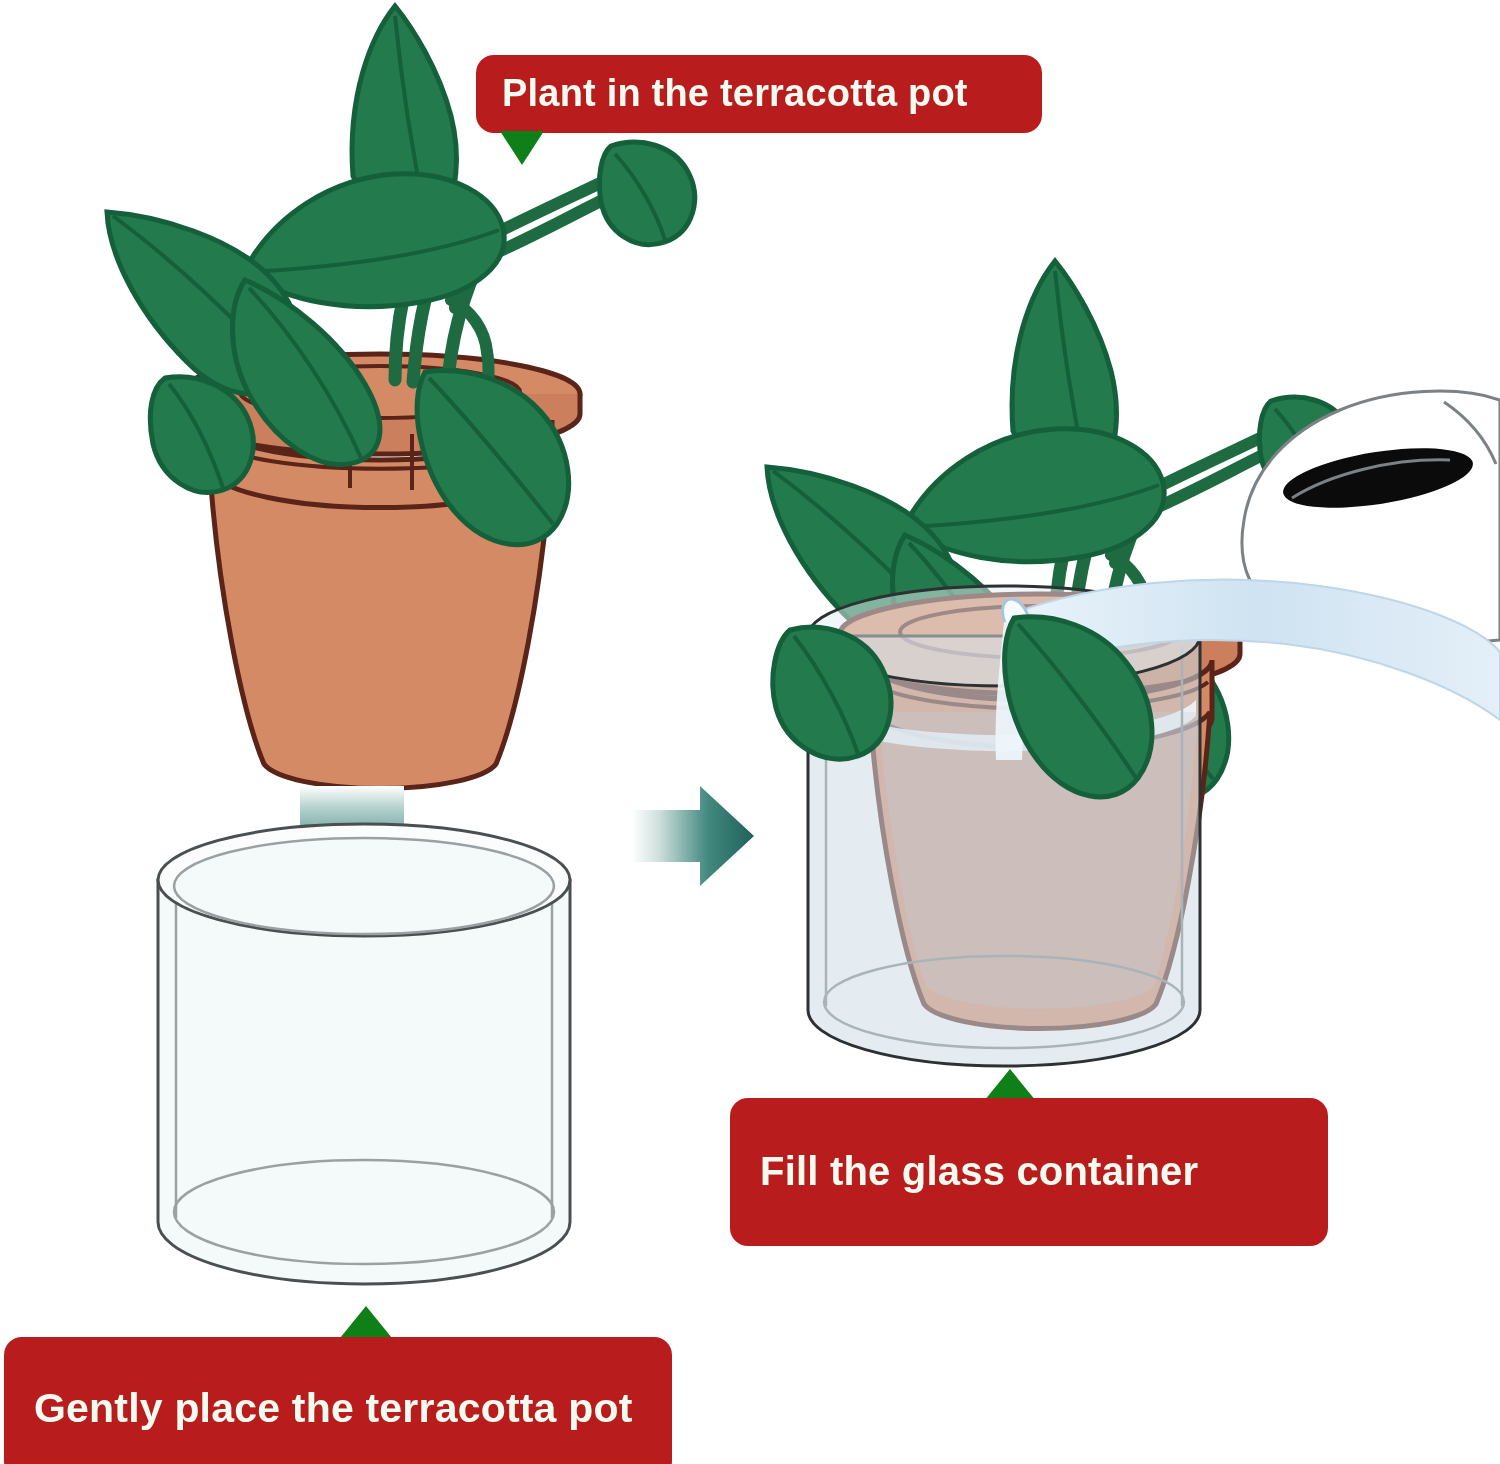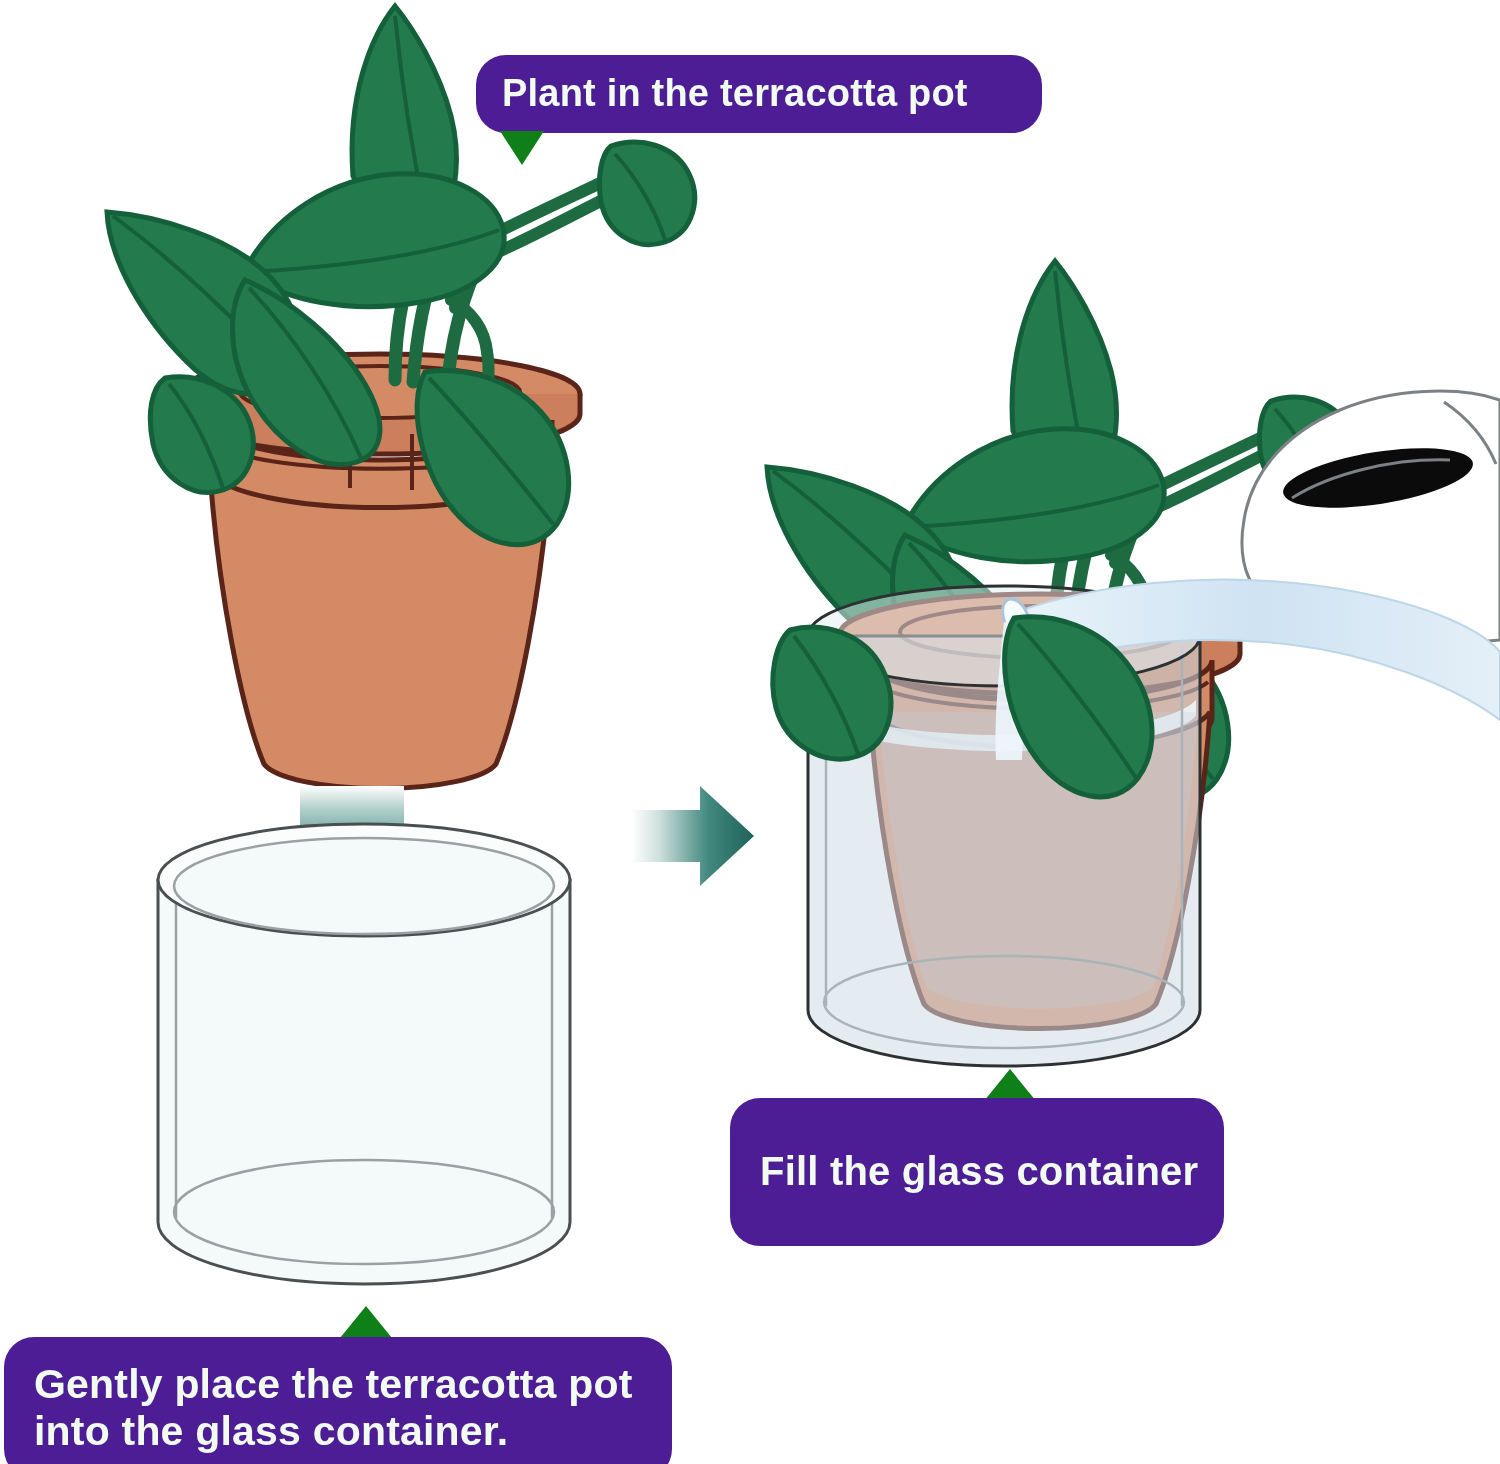--- a/index.html
+++ b/index.html
@@ -19,22 +19,22 @@
   }
   #art {
     position: absolute;
     left: 0;
     top: 0;
     width: 1500px;
     height: 1464px;
   }
   .callout {
     position: absolute;
-    background: #4c1d95;
-    border-radius: 30px;
+    background: #b91c1c;
+    border-radius: 18px;
     color: #f2fbf0;
     font-weight: bold;
     letter-spacing: 0.2px;
     box-sizing: border-box;
     display: flex;
     flex-direction: column;
     justify-content: center;
   }
   .callout .line {
     white-space: pre;
@@ -67,21 +67,21 @@
   }
   #tail-plant {
     left: 500px;
     top: 131px;
   }
 
   
   #callout-fill {
     left: 730px;
     top: 1098px;
-    width: 494px;
+    width: 598px;
     height: 148px;
     padding: 0 30px;
     font-size: 40px;
   }
   #tail-fill {
     left: 984px;
     top: 1069px;
   }
 
   
@@ -313,16 +313,15 @@
   <div class="tail tail-down" id="tail-plant"></div>
 
   <div class="tail tail-up" id="tail-fill"></div>
   <div class="callout" id="callout-fill">
     <span class="line">Fill the glass container</span>
   </div>
 
   <div class="tail tail-up" id="tail-place"></div>
   <div class="callout" id="callout-place">
     <span class="line">Gently place the terracotta pot</span>
-    <span class="line">into the glass container.</span>
   </div>
 
 </div>
 
 </body></html>

